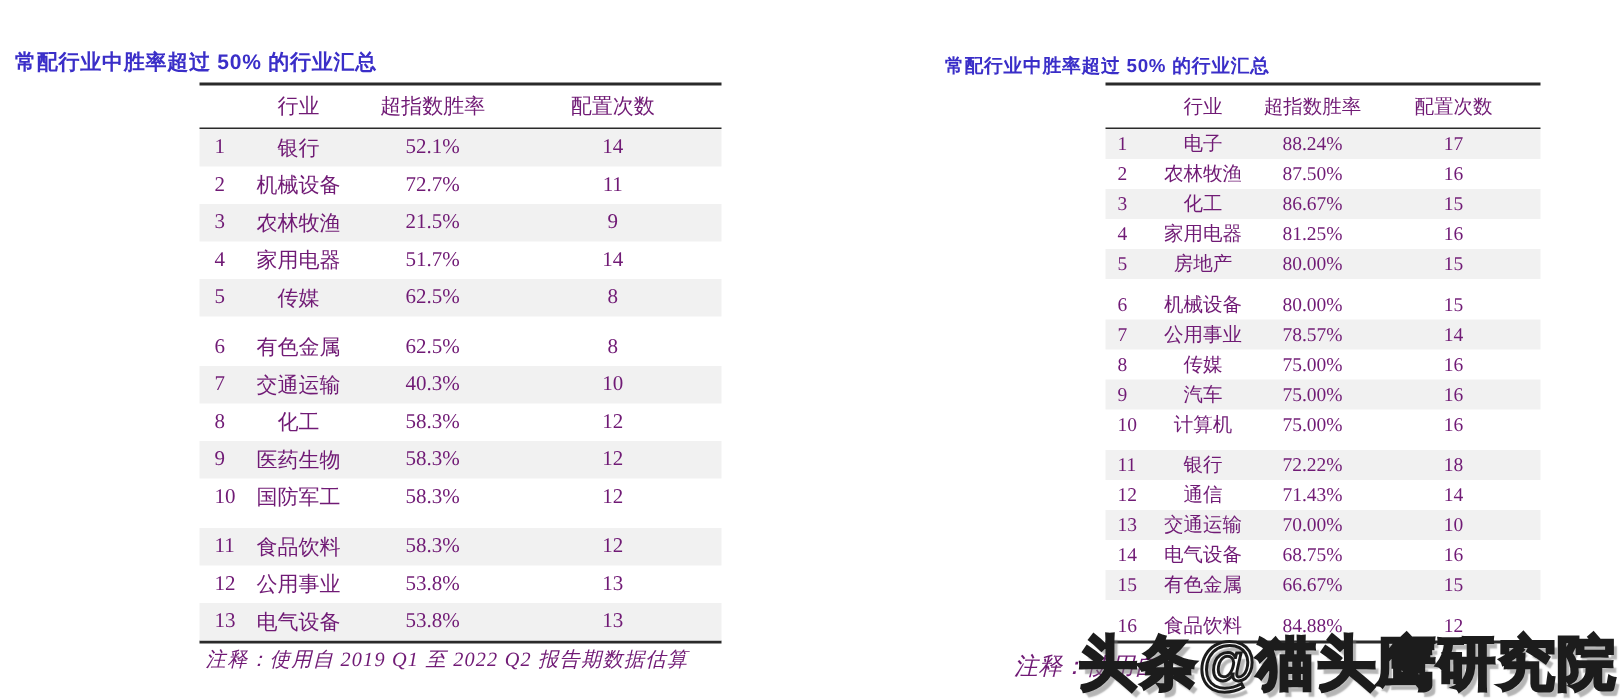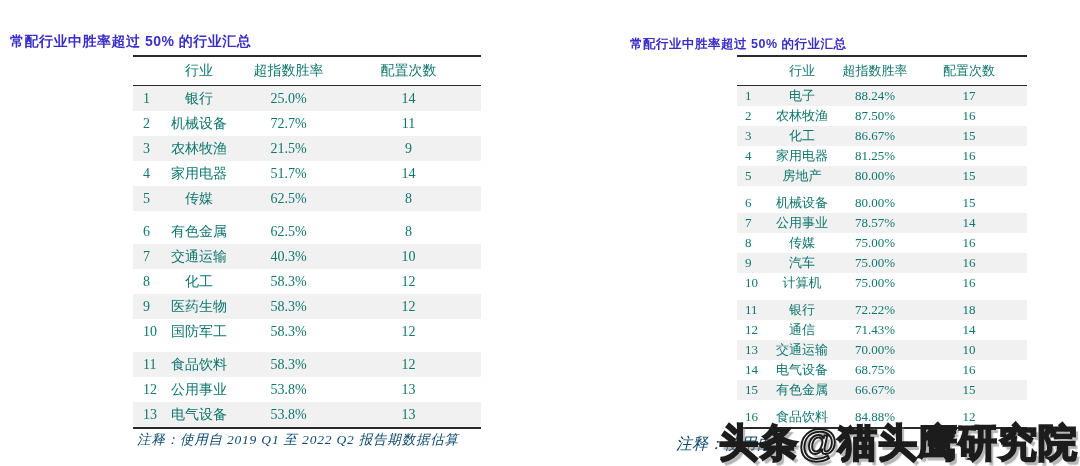--- a/index.html
+++ b/index.html
@@ -19,21 +19,21 @@
     letter-spacing: 0.5px;
   }
   .panel-title.left  { left: 10px;  top: 33px; font-size: 14px; }
   .panel-title.right { left: 630px; top: 36px; font-size: 12.5px; }
 
   .tbl {
     position: absolute;
     border-top: 2px solid #2a2a2a;
     border-bottom: 2px solid #2a2a2a;
     font-family: "Liberation Serif", "DejaVu Serif", serif;
-    color: #0f766e;
+    color: #701a75;
     box-sizing: border-box;
   }
   .tbl-left  { left: 133px; top: 55px; width: 348px; }
   .tbl-right { left: 737px; top: 55px; width: 290px; }
 
   .hdr {
     display: flex;
     align-items: center;
     border-bottom: 1.5px solid #2a2a2a;
     box-sizing: border-box;
@@ -56,21 +56,21 @@
   .tbl-left  .c-cnt  { width: 145px; }
   .tbl-right .c-rank { width: 28px;  padding-left: 8px; }
   .tbl-right .c-ind  { width: 74px; }
   .tbl-right .c-win  { width: 72px; }
   .tbl-right .c-cnt  { width: 116px; }
 
   .note {
     position: absolute;
     font-family: "Liberation Serif", "DejaVu Serif", serif;
     font-style: italic;
-    color: #0c4a6e;
+    color: #701a75;
     white-space: nowrap;
   }
   .note.left  { left: 137px; top: 431px; font-size: 13.5px; letter-spacing: 0.8px; }
   .note.right { left: 676px; top: 434px; font-size: 16px; }
 
   .watermark {
     position: absolute;
     right: 2px;
     bottom: 4px;
     font-size: 39px;
@@ -94,21 +94,21 @@
     <div class="hdr">
       <div class="cell c-rank"></div>
       <div class="cell c-ind">行业</div>
       <div class="cell c-win">超指数胜率</div>
       <div class="cell c-cnt">配置次数</div>
     </div>
     <div class="tbody">
         <div class="row striped">
           <div class="cell c-rank">1</div>
           <div class="cell c-ind">银行</div>
-          <div class="cell c-win">25.0%</div>
+          <div class="cell c-win">52.1%</div>
           <div class="cell c-cnt">14</div>
         </div>
         <div class="row">
           <div class="cell c-rank">2</div>
           <div class="cell c-ind">机械设备</div>
           <div class="cell c-win">72.7%</div>
           <div class="cell c-cnt">11</div>
         </div>
         <div class="row striped">
           <div class="cell c-rank">3</div>

